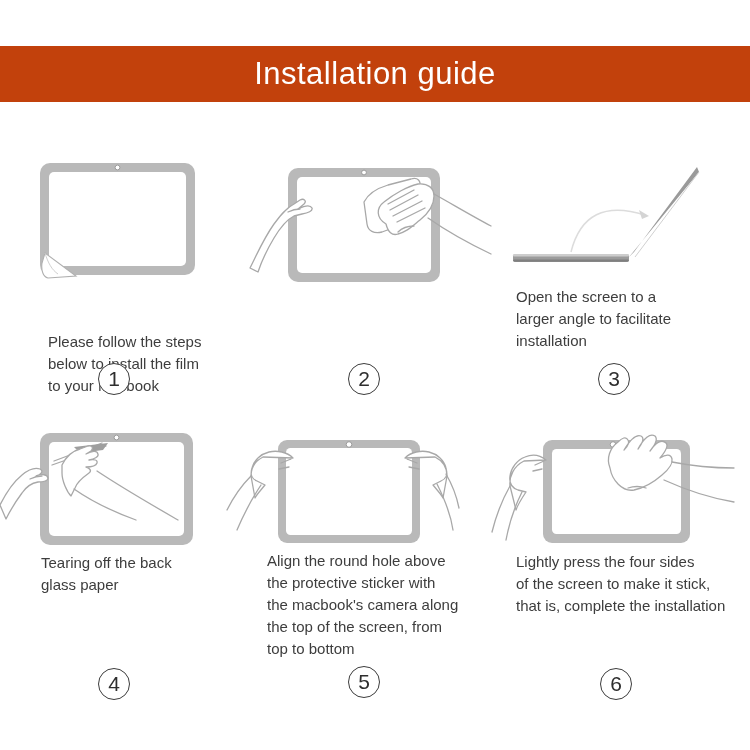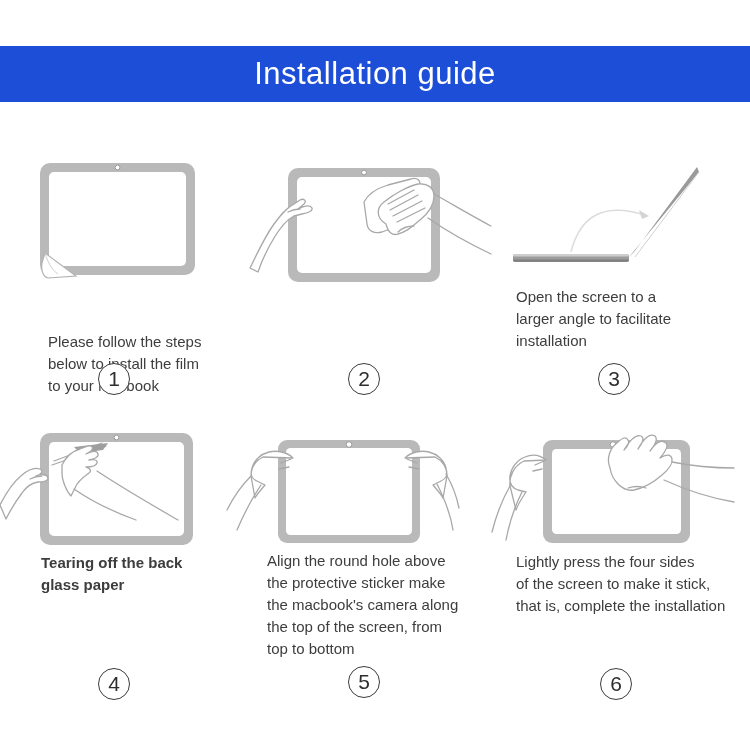--- a/index.html
+++ b/index.html
@@ -1,28 +1,28 @@
 <!DOCTYPE html>
 <html><head>
 <meta charset="utf-8">
 <style>
   html,body{margin:0;padding:0;background:#ffffff;}
   #screen{position:relative;width:750px;height:750px;background:#ffffff;overflow:hidden;
           font-family:"Liberation Sans","DejaVu Sans",sans-serif;}
-  .banner{position:absolute;left:0;top:46px;width:750px;height:56px;background:#1d4ed8;
+  .banner{position:absolute;left:0;top:46px;width:750px;height:56px;background:#c2410c;
           display:flex;align-items:center;justify-content:center;}
   .banner-title{color:#ffffff;font-size:31px;letter-spacing:0.5px;}
   .ill{position:absolute;}
   .step-text{position:absolute;font-size:15px;line-height:22px;color:#3d3d3d;
              white-space:pre-line;width:240px;}
   .num{position:absolute;width:30px;height:30px;border:1.6px solid #3c3c3c;border-radius:50%;
        background:#fff;display:flex;align-items:center;justify-content:center;
        font-size:21px;color:#2e2e2e;}
   .t1{left:48px;top:286px;margin-top:45px;} .t2{left:288px;top:286px;} .t3{left:516px;top:286px;}
-  .t4{left:41px;top:552px;font-weight:bold;} .t5{left:267px;top:550px;} .t6{left:516px;top:551px;}
+  .t4{left:41px;top:552px;} .t5{left:267px;top:550px;} .t6{left:516px;top:551px;}
   .n1{left:98px;top:363px;} .n2{left:348px;top:363px;} .n3{left:598px;top:363px;}
   .n4{left:98px;top:668px;} .n5{left:348px;top:666px;} .n6{left:600px;top:668px;}
   .i1{left:38px;top:160px;} .i2{left:248px;top:158px;} .i3{left:505px;top:158px;}
   .i4{left:0px;top:425px;} .i5{left:225px;top:428px;} .i6{left:490px;top:428px;}
   svg{display:block;}
   .hand{fill:#ffffff;stroke:#a8a8a8;stroke-width:1.3;stroke-linecap:round;stroke-linejoin:round;}
   .lineonly{fill:none;stroke:#a8a8a8;stroke-width:1.3;stroke-linecap:round;}
 </style>
 </head>
 <body>
@@ -128,21 +128,21 @@
 
   <div class="step-text t1">Please follow the steps
 below to install the film
 to your Macbook</div>
   <div class="step-text t3">Open the screen to a
 larger angle to facilitate
 installation</div>
   <div class="step-text t4">Tearing off the back
 glass paper</div>
   <div class="step-text t5">Align the round hole above
-the protective sticker make
+the protective sticker with
 the macbook's camera along
 the top of the screen, from
 top to bottom</div>
   <div class="step-text t6">Lightly press the four sides
 of the screen to make it stick,
 that is, complete the installation</div>
 
   <div class="num n1">1</div>
   <div class="num n2">2</div>
   <div class="num n3">3</div>

